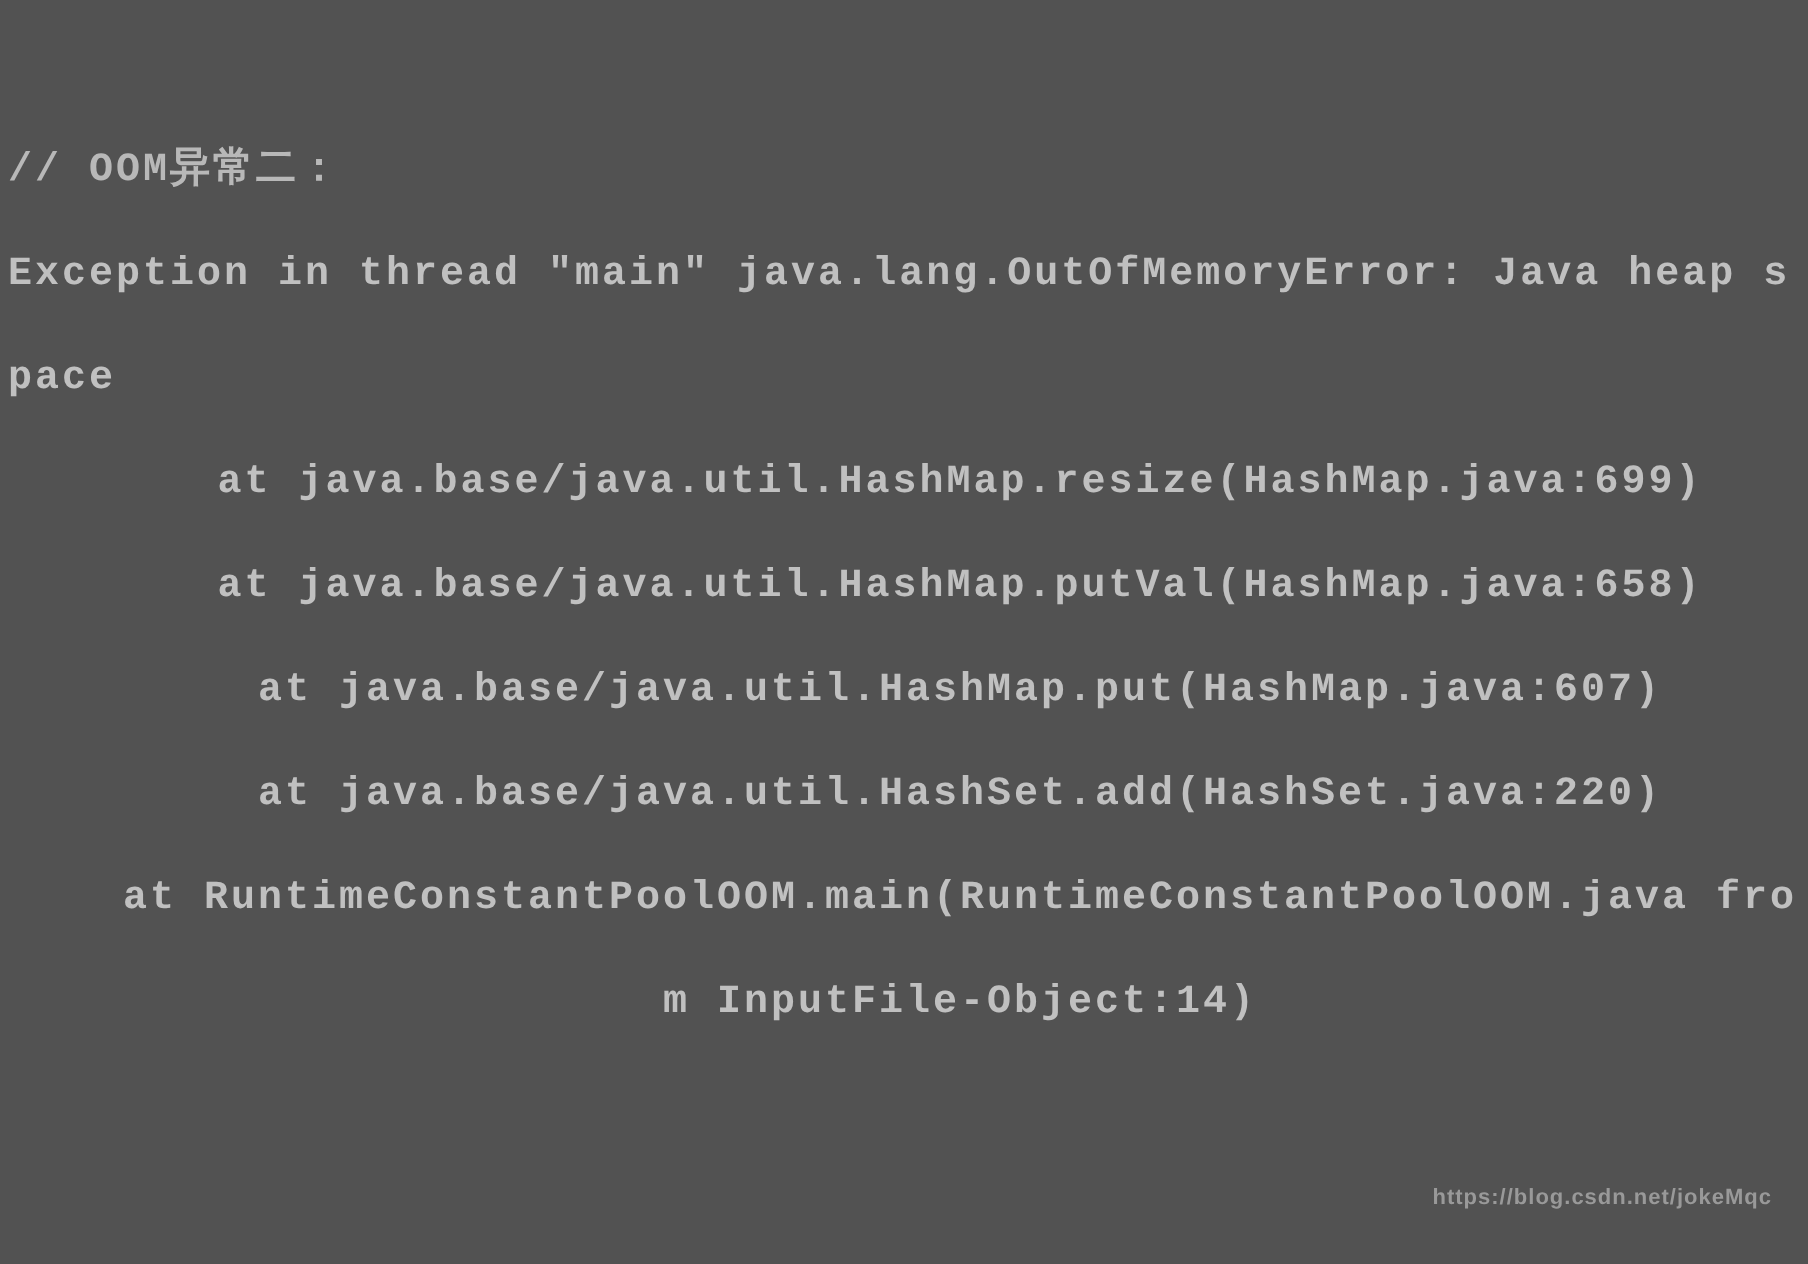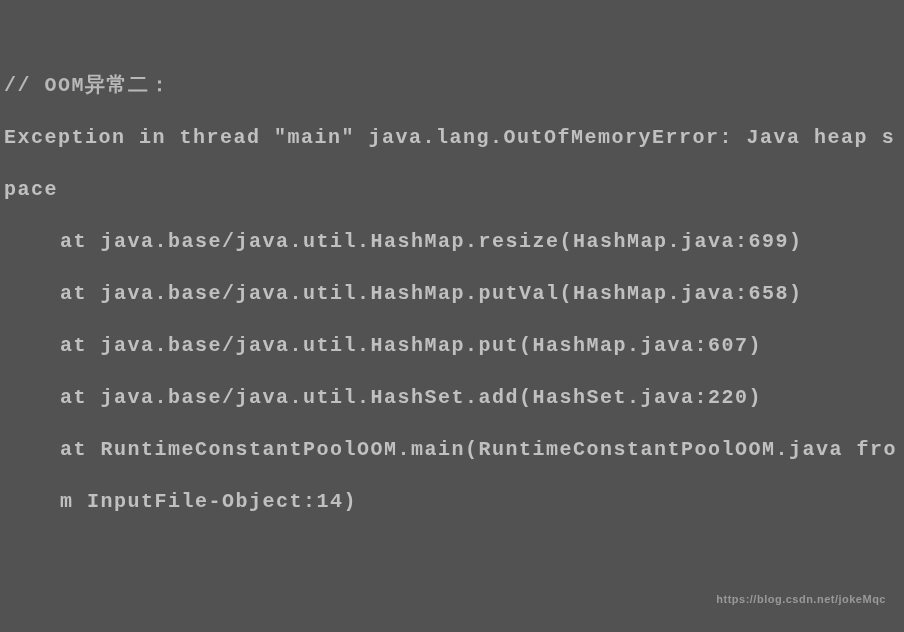--- a/index.html
+++ b/index.html
@@ -35,20 +35,21 @@
       font-size: 11px;
       color: #999;
       letter-spacing: 0.5px;
       font-family: Arial, sans-serif;
     }
     .line {
       display: block;
     }
     .indent {
       padding-left: 56px;
+      text-align: center;
     }
   </style>
 </head>
 <body>
 
 <div class="code-container">
 <span class="line comment">// OOM异常二：</span><span class="line">Exception in thread "main" java.lang.OutOfMemoryError: Java heap space</span><span class="line indent">at java.base/java.util.HashMap.resize(HashMap.java:699)</span><span class="line indent">at java.base/java.util.HashMap.putVal(HashMap.java:658)</span><span class="line indent">at java.base/java.util.HashMap.put(HashMap.java:607)</span><span class="line indent">at java.base/java.util.HashSet.add(HashSet.java:220)</span><span class="line indent">at RuntimeConstantPoolOOM.main(RuntimeConstantPoolOOM.java from InputFile-Object:14)</span>
 </div>
 
 <div class="watermark">https://blog.csdn.net/jokeMqc</div>

